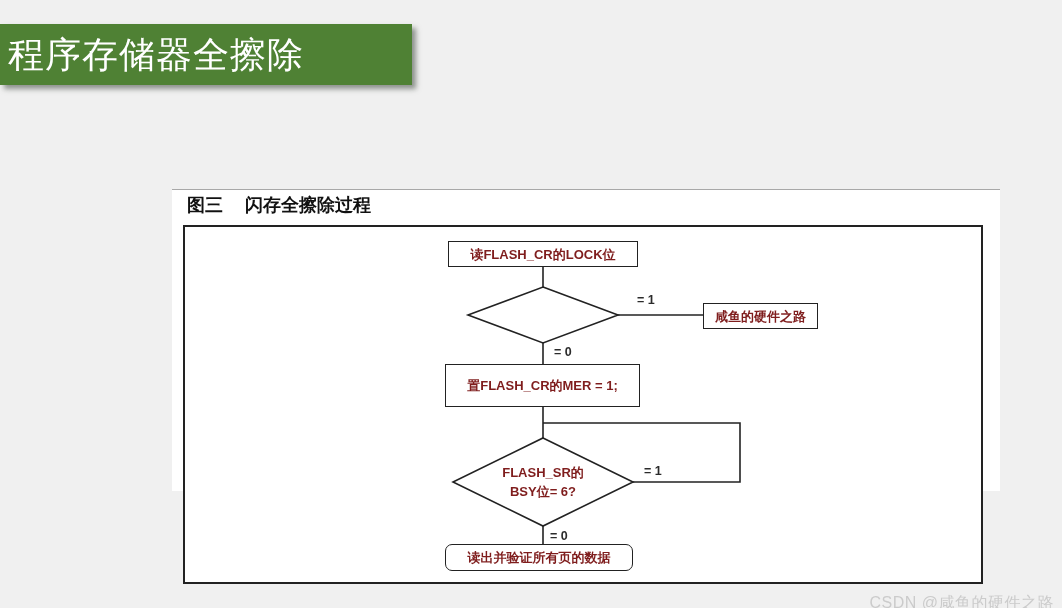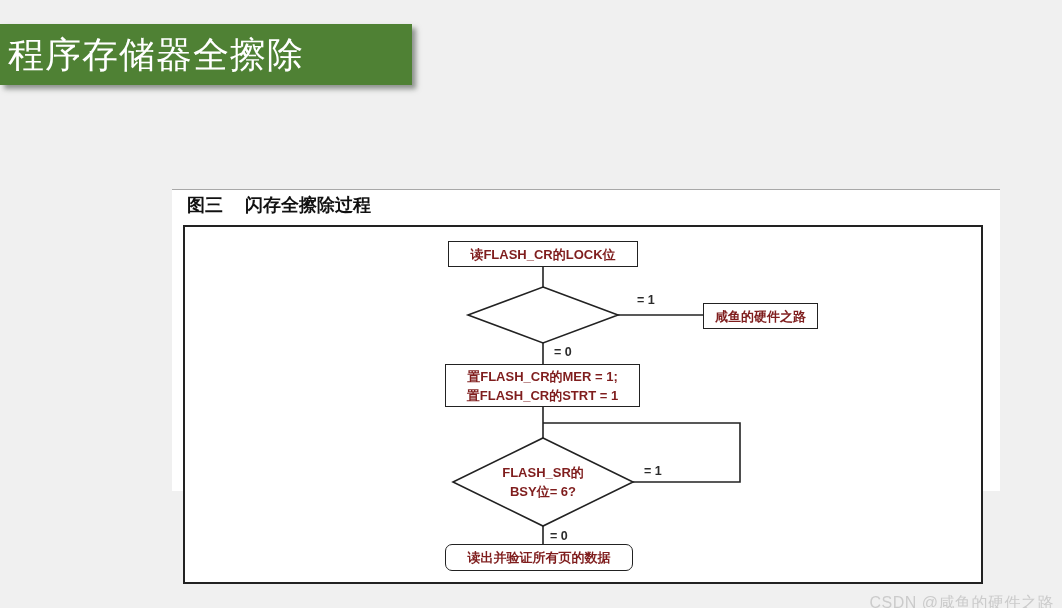--- a/index.html
+++ b/index.html
@@ -142,21 +142,20 @@
       <div class="fc-label" style="left:452px; top:66px;">= 1</div>
 
       <div class="fc-node fc-rect" style="left:518px; top:76px; width:115px; height:26px;">
         <span>咸鱼的硬件之路</span>
       </div>
 
       <div class="fc-label" style="left:369px; top:118px;">= 0</div>
 
       <div class="fc-node fc-rect" style="left:260px; top:137px; width:195px; height:43px;">
         <span>置FLASH_CR的MER = 1;</span>
-        <span>置FLASH_CR的STRT = 1</span>
       </div>
 
       <div class="fc-node" style="left:273px; top:236px; width:170px; height:38px;">
         <span>FLASH_SR的</span>
         <span>BSY位= 6?</span>
       </div>
 
       <div class="fc-label" style="left:459px; top:237px;">= 1</div>
 
       <div class="fc-label" style="left:365px; top:302px;">= 0</div>

